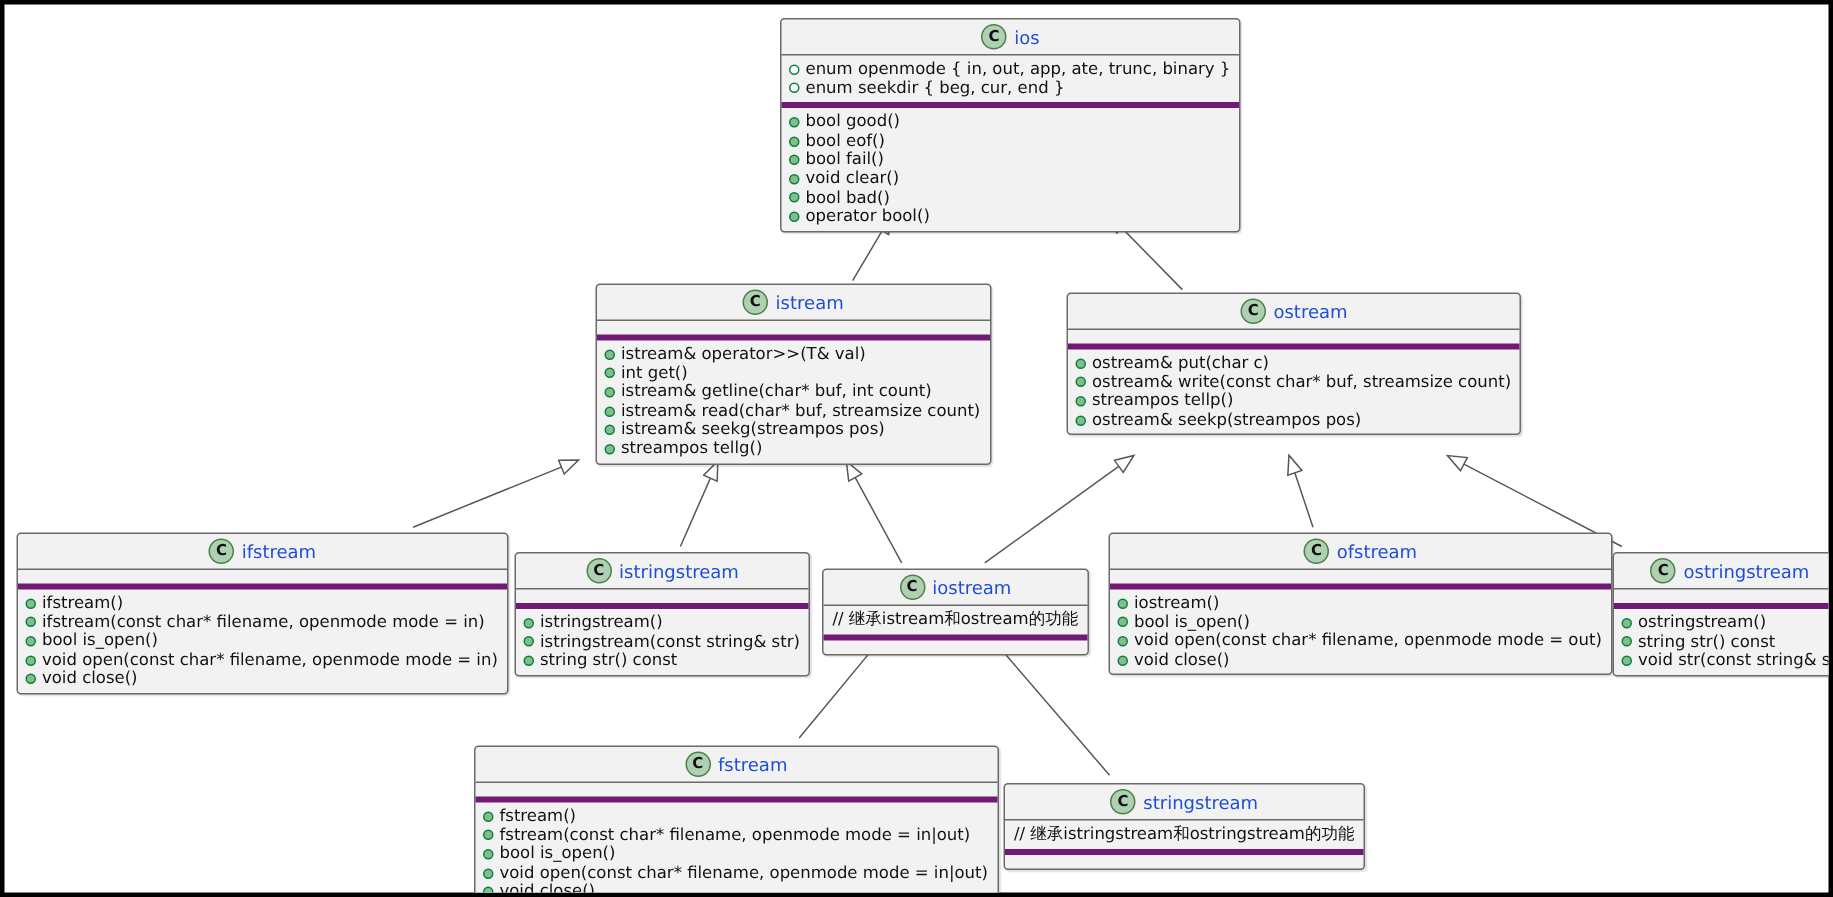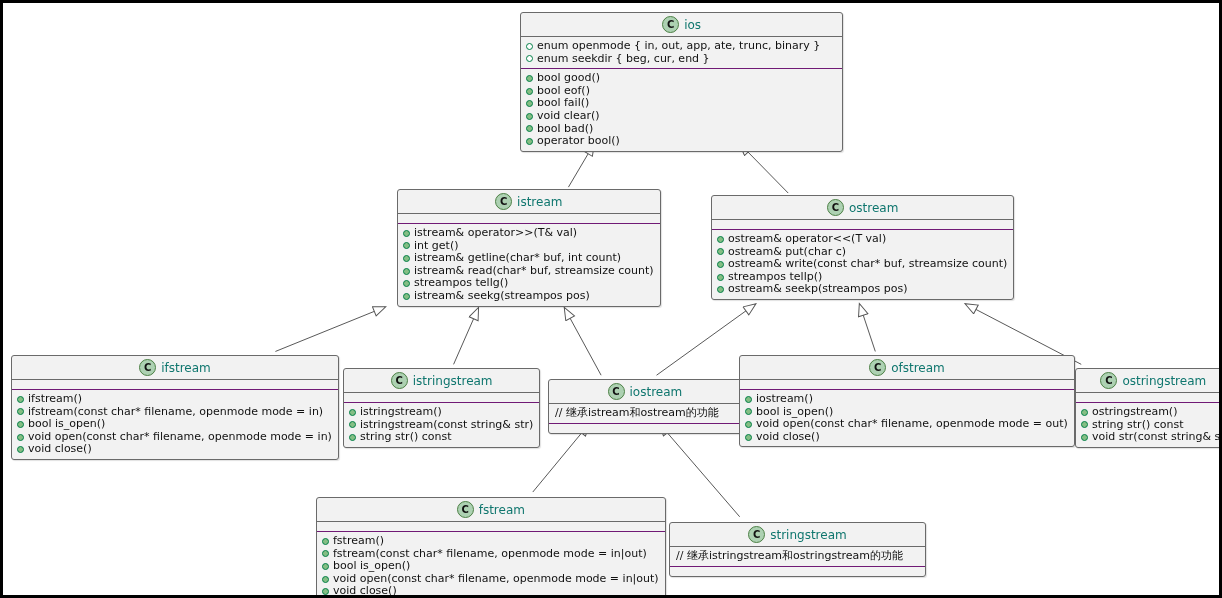--- a/index.html
+++ b/index.html
@@ -28,24 +28,24 @@
     border-bottom:1px solid #6a6a6a;
     min-height:17px;
   }
   .cicon{
     display:inline-flex;align-items:center;justify-content:center;
     width:15px;height:15px;border-radius:50%;
     background:#add1b2;border:1px solid #4c8045;
     font-size:10px;font-weight:bold;color:#111;
     flex:0 0 auto;
   }
-  .uml-title-text{font-size:12px;color:#0f766e;white-space:nowrap;}
+  .uml-title-text{font-size:12px;color:#1d4ed8;white-space:nowrap;}
   .uml-fields{
-    padding:3px 22px 3px 5px;
-    border-bottom:1px solid #701a75;
+    padding:3px 6px 3px 5px;
+    border-bottom:4px solid #701a75;
     min-height:3px;
   }
   .uml-methods{
     padding:3px 6px 3px 5px;
     min-height:3px;
   }
   .member{
     display:flex;align-items:center;gap:4px;
     font-size:11px;line-height:12.6px;color:#111;
     white-space:nowrap;
@@ -155,39 +155,35 @@
         <div class="member">
           <span class="micon method"></span>
           <span class="mtext">istream&amp; getline(char* buf, int count)</span>
         </div>
         <div class="member">
           <span class="micon method"></span>
           <span class="mtext">istream&amp; read(char* buf, streamsize count)</span>
         </div>
         <div class="member">
           <span class="micon method"></span>
+          <span class="mtext">istream&amp; seekg(streampos pos)</span>
+        </div>
+        <div class="member">
+          <span class="micon method"></span>
           <span class="mtext">streampos tellg()</span>
         </div>
-        <div class="member">
-          <span class="micon method"></span>
-          <span class="mtext">istream&amp; seekg(streampos pos)</span>
-        </div>
       </div>
     </div>
   <div id="box-ostream" class="uml-class">
       <div class="uml-title">
         <span class="cicon">C</span>
         <span class="uml-title-text">ostream</span>
       </div>
       <div class="uml-fields"></div>
       <div class="uml-methods">
-        <div class="member">
-          <span class="micon method"></span>
-          <span class="mtext">ostream&amp; operator&lt;&lt;(T val)</span>
-        </div>
         <div class="member">
           <span class="micon method"></span>
           <span class="mtext">ostream&amp; put(char c)</span>
         </div>
         <div class="member">
           <span class="micon method"></span>
           <span class="mtext">ostream&amp; write(const char* buf, streamsize count)</span>
         </div>
         <div class="member">
           <span class="micon method"></span>

